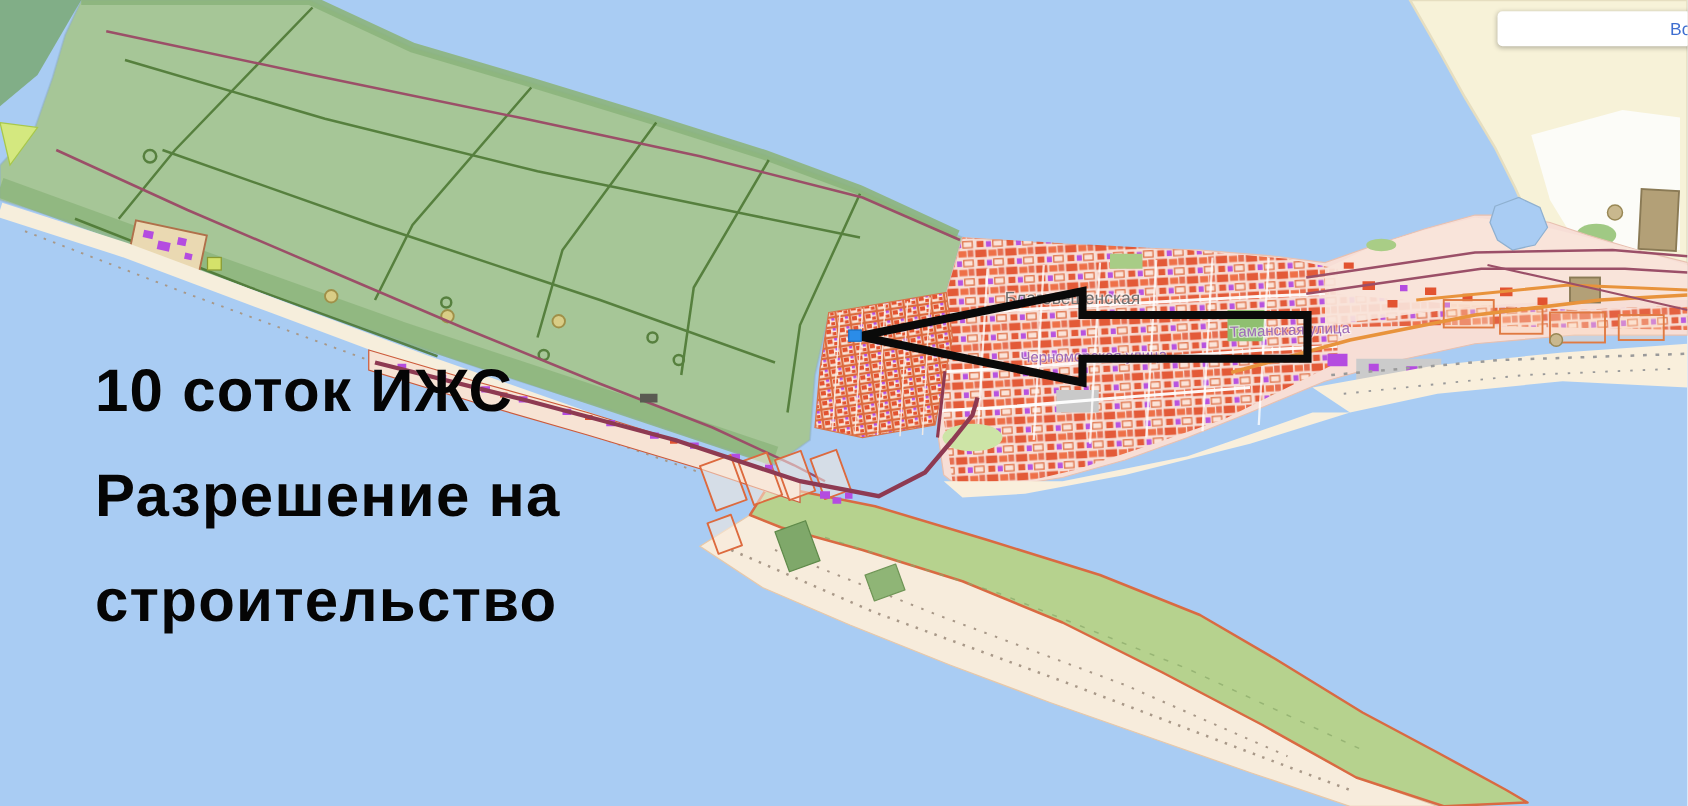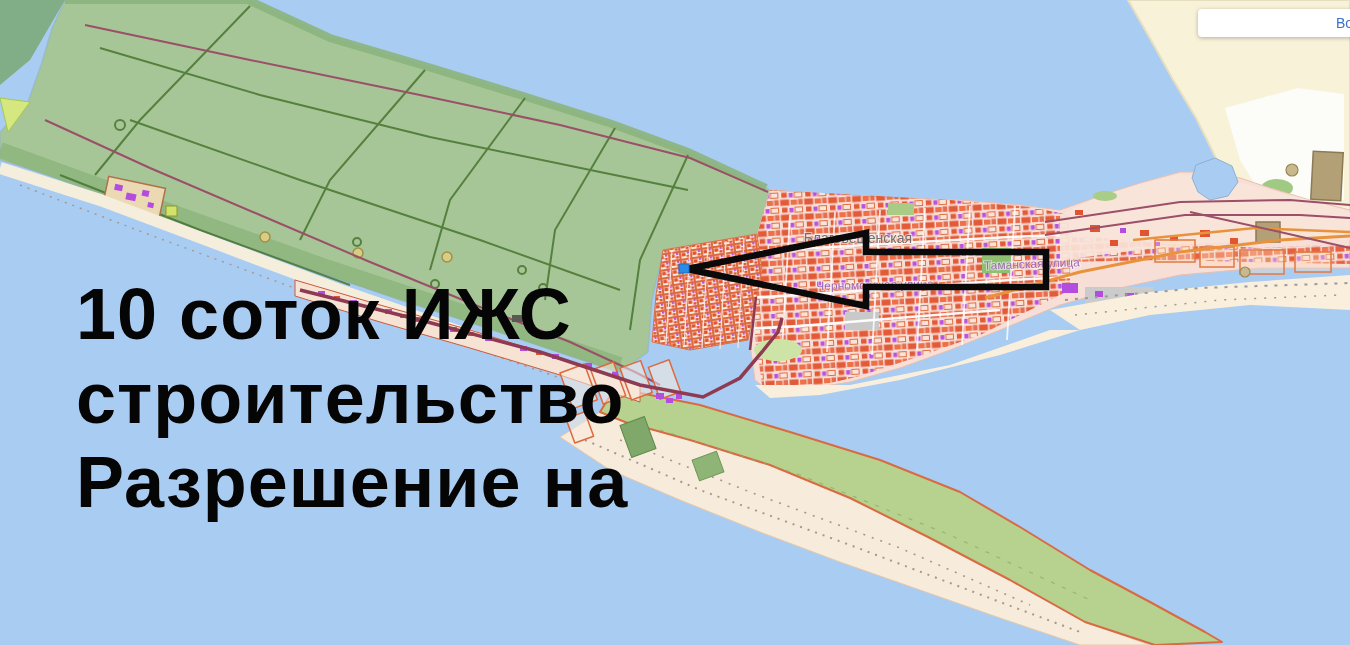--- a/index.html
+++ b/index.html
@@ -1,21 +1,21 @@
 <!DOCTYPE html>
 <html style="--c-water: #a9ccf3; --c-kosa: #a6c697; --c-kosaBand: #8cb47c; --c-kosaDark: #74a463; --c-pathLine: #49742f; --c-maroon: #9b4f68; --c-road: #8e3a52; --c-settlement: #f7ded6; --c-building: #e25330; --c-buildingAlt: #ee6a40; --c-purple: #b44ce0; --c-gridLine: #dd6a3e; --c-sand: #f7ecdc; --c-beach: #f6eedc; --c-spitGreen: #b6d28e; --c-spitEdge: #d96a42; --c-paleLand: #f7f2d8; --c-tan: #b3a077; --c-orangeRoad: #e8933c; --c-greenPatch: #8fbf70; --c-arrow: #0a0a0a; --c-marker: #2b8ce8; --c-labelGray: #6f6f6f; --c-labelPurple: #9d6ab8; --c-overlayText: #050505; --c-loginBlue: #3e6ed0; --c-boxWhite: #ffffff;"><head>
 <meta charset="utf-8">
 <style>
   html,body{margin:0;padding:0;background:#fff;}
   .stage{position:relative;width:1350px;height:645px;overflow:hidden;
          font-family:"Liberation Sans",sans-serif;}
   .stage svg{position:absolute;inset:0;display:block;}
   .overlay-caption{position:absolute;left:76px;top:272px;
     font-family:"Liberation Sans",sans-serif;font-weight:700;
-    font-size:72px;line-height:84px;letter-spacing:1px;
+    font-size:48px;line-height:84px;letter-spacing:1px;
     color:var(--c-overlayText,#050505);white-space:nowrap;
     text-shadow:0 0 1px rgba(255,255,255,.25);}
   .login-box{position:absolute;left:1198px;top:9px;width:170px;height:28px;
     background:var(--c-boxWhite,#fff);border-radius:4px;
     box-shadow:0 1px 4px rgba(0,0,0,.28);}
   .login-box span{position:absolute;left:138px;top:6px;font-size:14px;
     color:var(--c-loginBlue,#3e6ed0);}
   .maplabel{font-family:"Liberation Sans",sans-serif;
     paint-order:stroke;stroke:#ffffff;stroke-width:2px;stroke-opacity:.55;}
 </style>
@@ -238,21 +238,21 @@
   <text class="maplabel" x="858" y="243" text-anchor="middle" font-size="14" style="fill:var(--c-labelGray,#6f6f6f)">Благовещенская</text>
   <text class="maplabel" x="875" y="289" text-anchor="middle" font-size="12" style="fill:var(--c-labelPurple,#9d6ab8)" transform="rotate(-1 875 289)">Черноморская улица</text>
   <text class="maplabel" x="1032" y="268" text-anchor="middle" font-size="12" style="fill:var(--c-labelPurple,#9d6ab8)" transform="rotate(-2 1032 268)">Таманская улица</text>
 
   <polygon fill="none" style="stroke:var(--c-arrow,#0a0a0a)" stroke-width="6.5" stroke-linejoin="miter" points="687,269 866,233 866,252 1046,252 1046,287 866,287 866,306"></polygon>
   <rect width="10" height="9" style="fill:var(--c-marker,#2b8ce8)" stroke="#1b6ec0" stroke-width="1" transform="translate(679,264)"></rect>
 </svg>
 
 <div class="overlay-caption">
   <div>10 соток ИЖС</div>
+  <div>Разрешение на</div>
   <div>строительство</div>
-  <div>Разрешение на</div>
 </div>
 
 <div class="login-box">
   <span>Во</span>
 </div>
 
 </div>
 
 </body></html>

